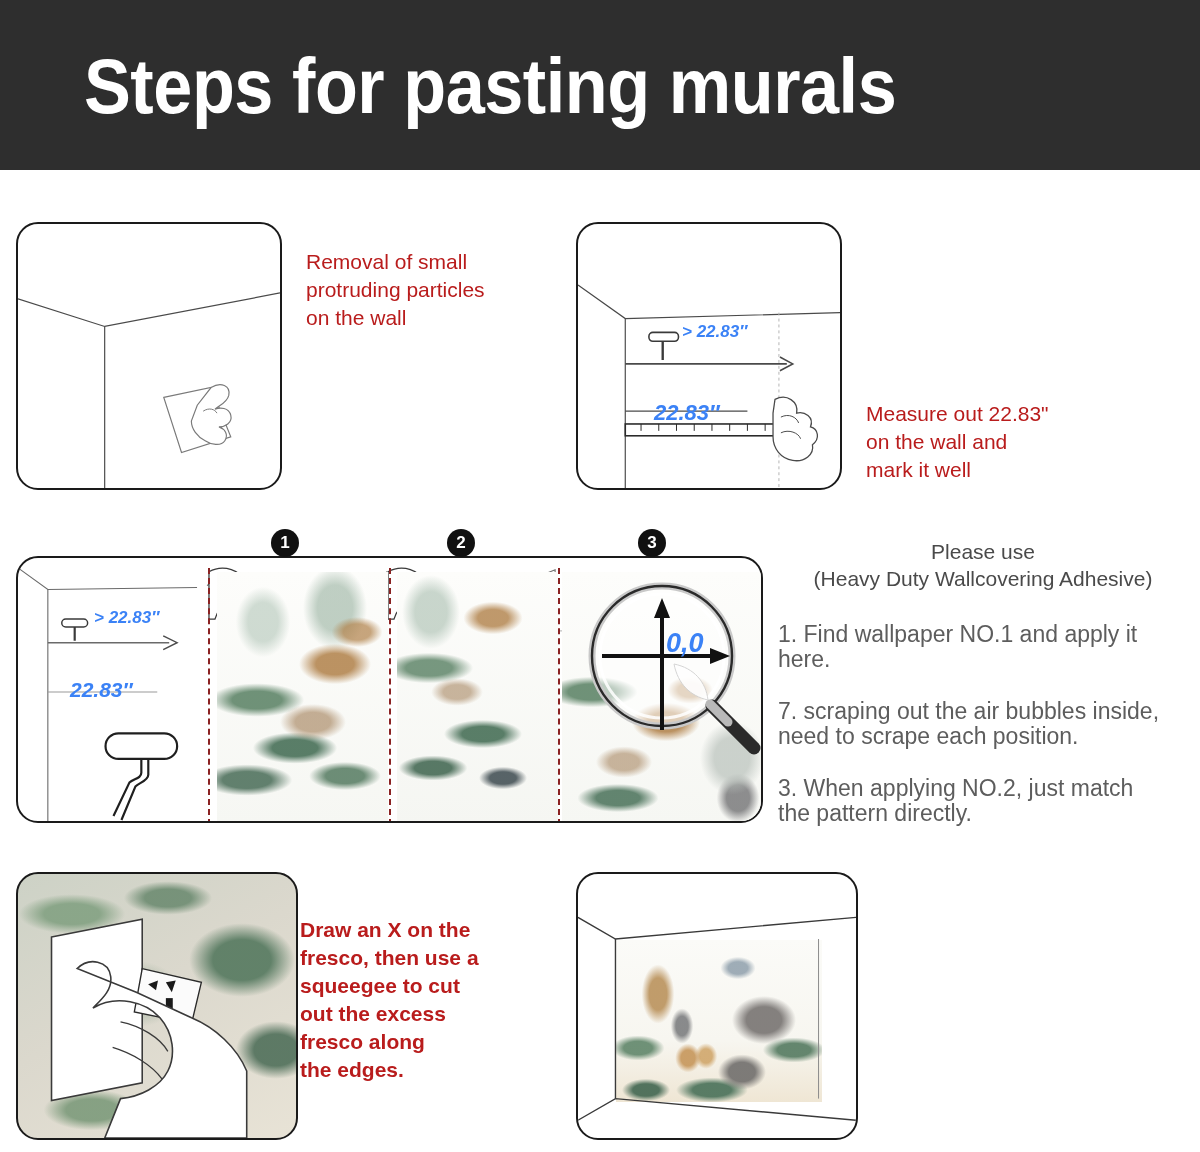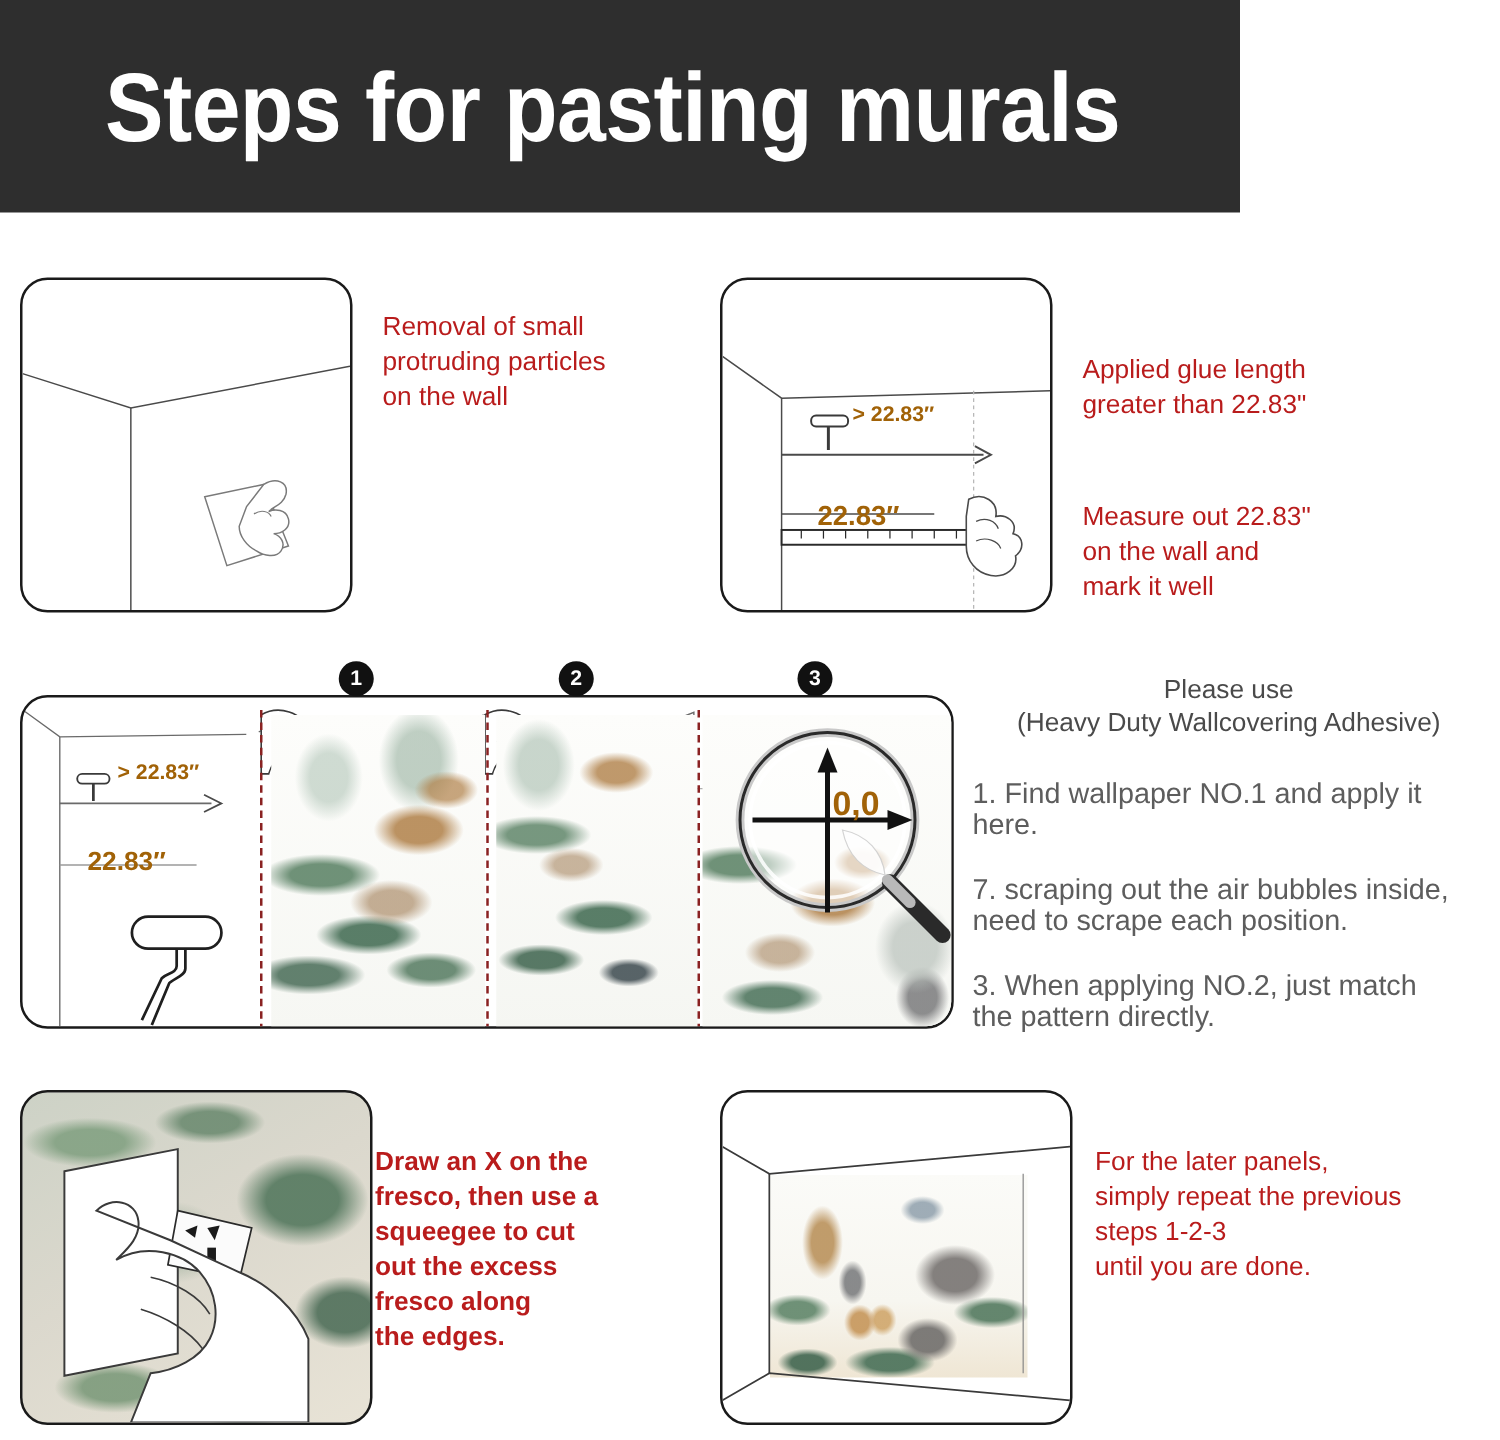--- a/index.html
+++ b/index.html
@@ -7,23 +7,22 @@
     width:1200px;height:1152px;
     background:#ffffff;
     font-family:"Liberation Sans","DejaVu Sans",sans-serif;
     overflow:hidden;
     position:relative;
   }
   .page{position:relative;width:1200px;height:1152px;}
 
   
   .header{
-    position:absolute;left:0;top:0;width:956px;height:170px;
+    position:absolute;left:0;top:0;width:1200px;height:170px;
     background:#2e2e2e;
-    padding-left:36px;
   }
   .header-title{
     position:absolute;left:84px;top:38px;
     font-family:"Liberation Sans Narrow","Liberation Sans",sans-serif;
     font-size:78px;line-height:96px;font-weight:bold;
     color:#ffffff;letter-spacing:-0.5px;
     transform:scaleX(0.90);transform-origin:left center;
     white-space:nowrap;
   }
 
@@ -54,25 +53,26 @@
     background:#111111;color:#ffffff;
     font-size:17px;font-weight:bold;
     display:flex;align-items:center;justify-content:center;
     z-index:40;
     font-family:"Liberation Sans","DejaVu Sans",sans-serif;
   }
 
   
   .dimlabel{
     position:absolute;
-    color:#a16207;
+    color:#3b82f6;
     font-weight:bold;
     font-family:"Liberation Sans","DejaVu Sans",sans-serif;
     white-space:nowrap;
     z-index:20;
+    font-style:italic;
   }
 
   
   .notes{position:absolute;color:#5d5d5d;}
   .notes-title{
     text-align:center;font-size:21px;line-height:27px;color:#4a4a4a;
     white-space:pre-line;
   }
   .note-item{font-size:23px;line-height:25px;color:#5d5d5d;white-space:pre-line;}
 
@@ -140,22 +140,20 @@
 
       <path d="M200 178 C212 172 224 180 222 192 C230 190 240 196 236 206
                C244 208 246 218 238 224 C240 234 230 242 218 240
                C206 238 198 228 198 216 L198 192 Z" fill="#ffffff" stroke="#4a4a4a" stroke-width="1.3"></path>
       <path d="M206 196 C214 192 222 196 224 202" fill="none" stroke="#4a4a4a" stroke-width="1"></path>
       <path d="M206 212 C214 208 224 212 226 218" fill="none" stroke="#4a4a4a" stroke-width="1"></path>
     </svg>
     <div class="dimlabel" style="left:104px;top:98px;font-size:17px;">&gt; 22.83″</div>
     <div class="dimlabel" style="left:76px;top:176px;font-size:22px;">22.83″</div>
   </div>
-  <div class="caption" style="left:866px;top:282px;width:300px;">Applied glue length
-greater than 22.83"</div>
   <div class="caption" style="left:866px;top:400px;width:310px;">Measure out 22.83"
 on the wall and
 mark it well</div>
 
   <div class="panel" style="left:16px;top:556px;width:747px;height:267px;">
 
     <svg class="svgfill" viewBox="0 0 747 267" preserveAspectRatio="none">
 
       <path d="M0 10 L30 32 L180 30" fill="none" stroke="#6a6a6a" stroke-width="1.1"></path>
       <path d="M30 32 L30 267" fill="none" stroke="#6a6a6a" stroke-width="1.1"></path>
@@ -314,18 +312,14 @@
            radial-gradient(ellipse 46px 16px at 96px 150px, rgba(72,112,88,.9) 0 42%, rgba(72,112,88,0) 78%),
            radial-gradient(ellipse 30px 14px at 30px 150px, rgba(60,98,76,.88) 0 44%, rgba(60,98,76,0) 80%),
            linear-gradient(#fbfbf8 0%,#f7f6f0 62%,#efe6d4 100%);"></div>
     <svg class="svgfill" viewBox="0 0 282 268" preserveAspectRatio="none">
       <path d="M0 44 L38 66 L282 44" fill="none" stroke="#3a3a3a" stroke-width="1.4"></path>
       <path d="M38 66 L38 228" fill="none" stroke="#3a3a3a" stroke-width="1.4"></path>
       <path d="M0 250 L38 228 L282 250" fill="none" stroke="#3a3a3a" stroke-width="1.4"></path>
       <path d="M244 66 L244 228" fill="none" stroke="#8a8a8a" stroke-width="1"></path>
     </svg>
   </div>
-  <div class="caption" style="left:876px;top:916px;width:320px;">For the later panels,
-simply repeat the previous
-steps 1-2-3
-until you are done.</div>
 
 </div>
 
 </body></html>

